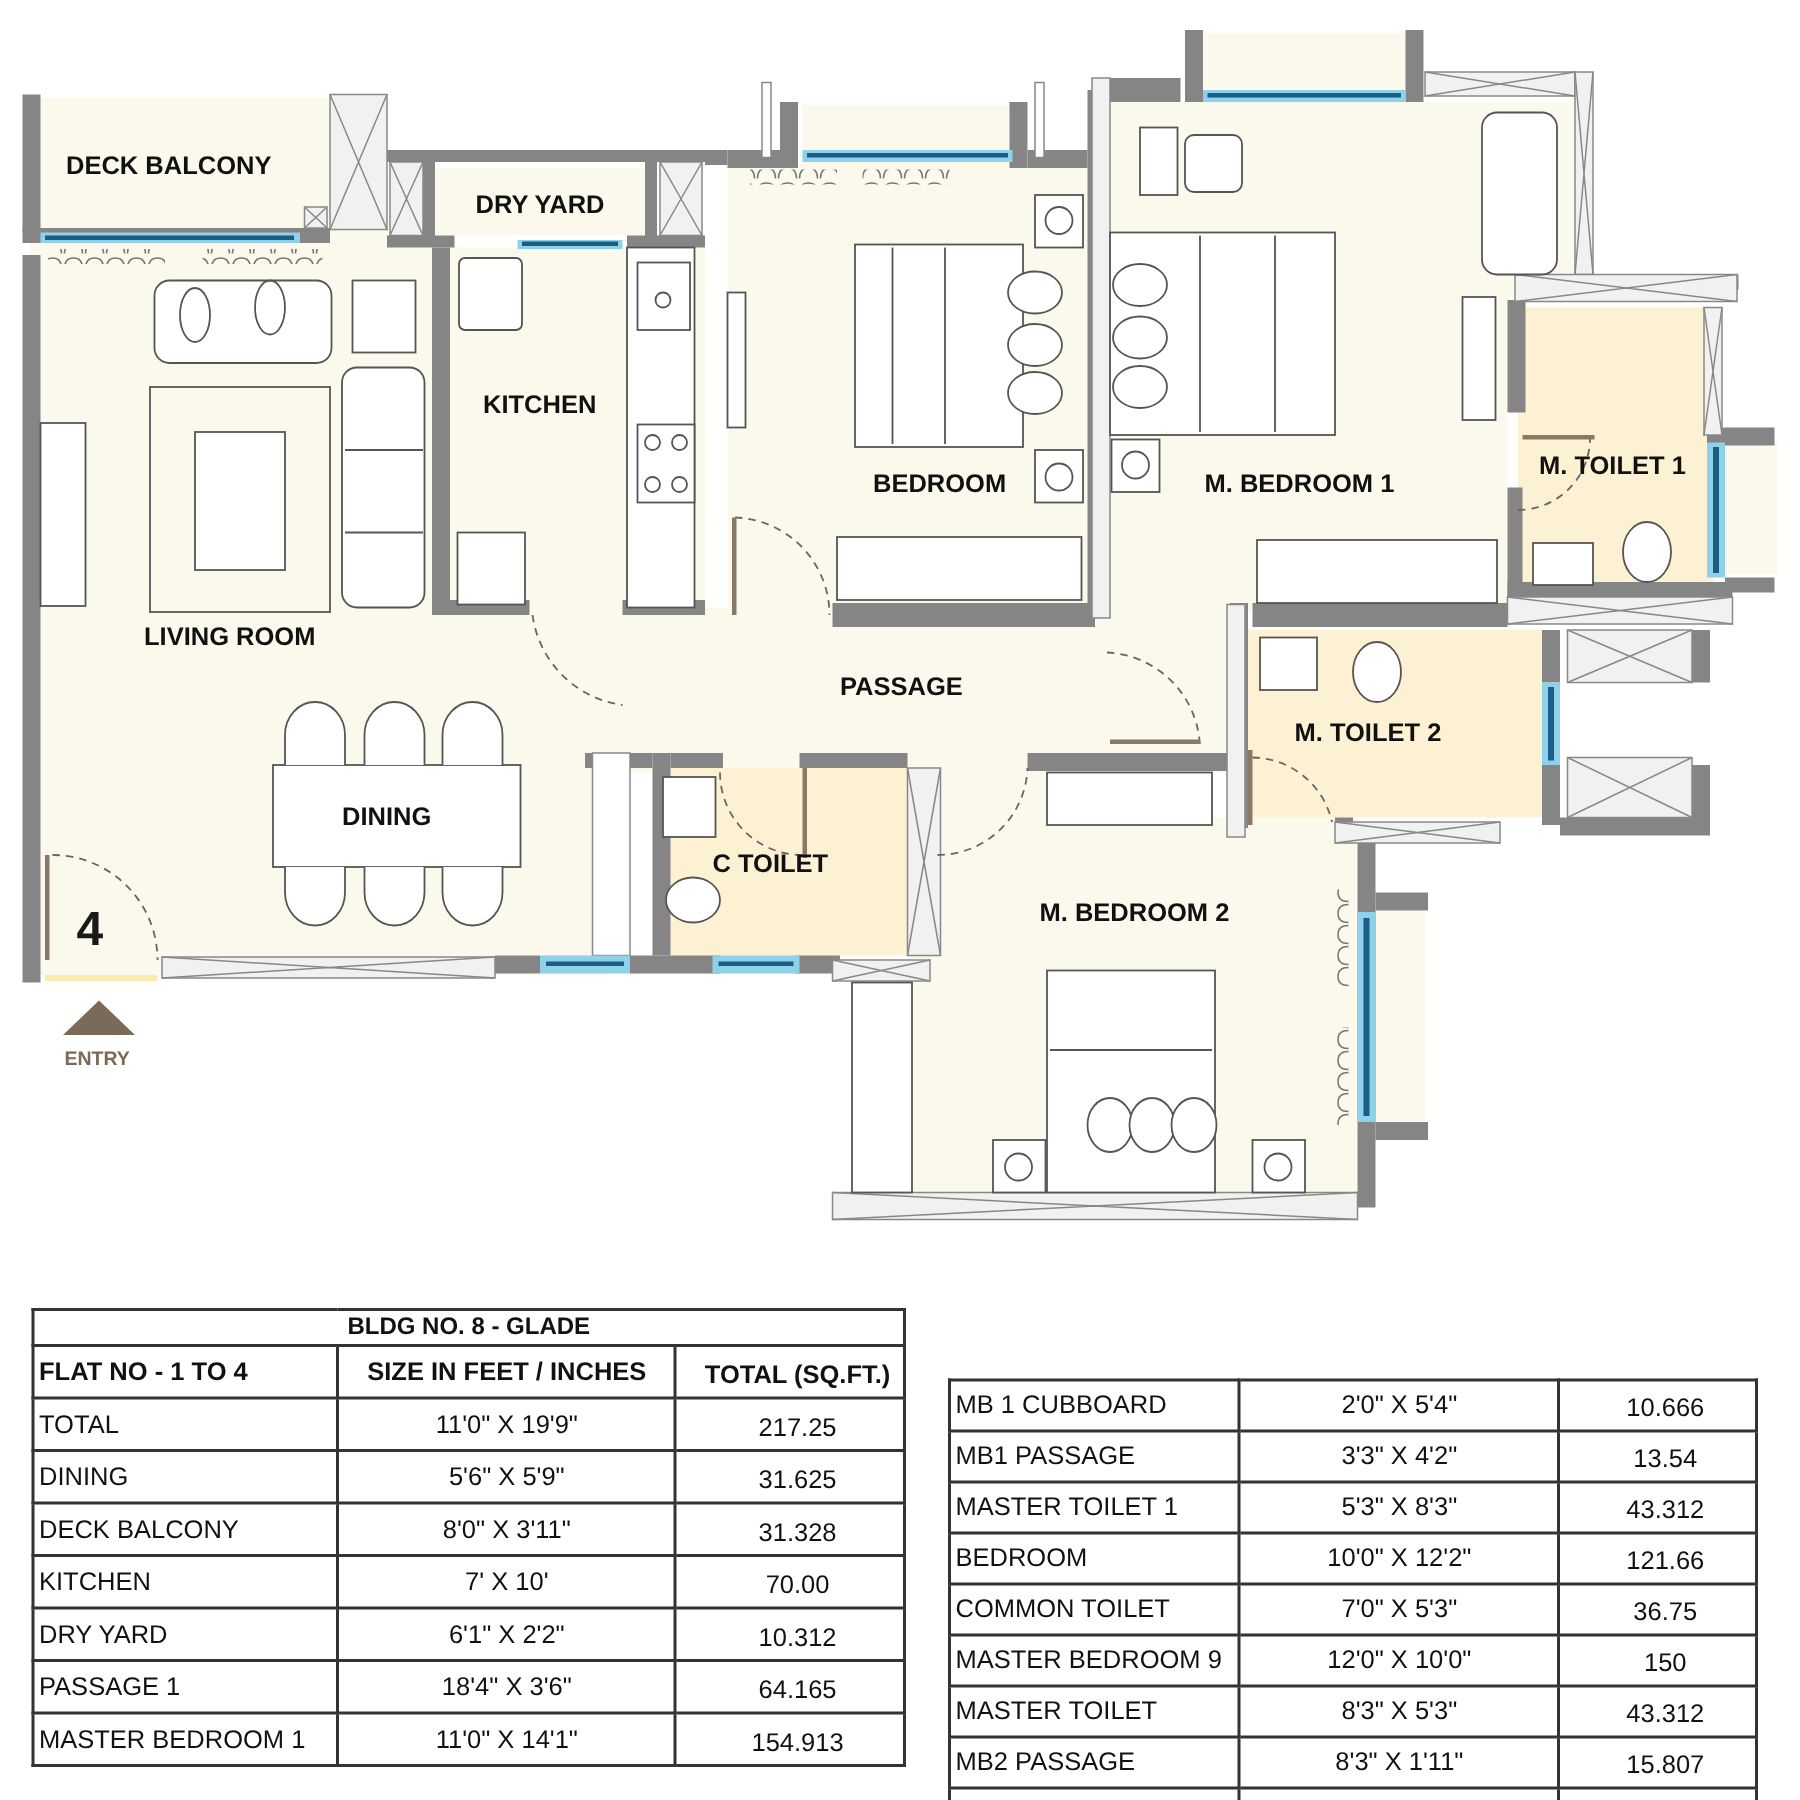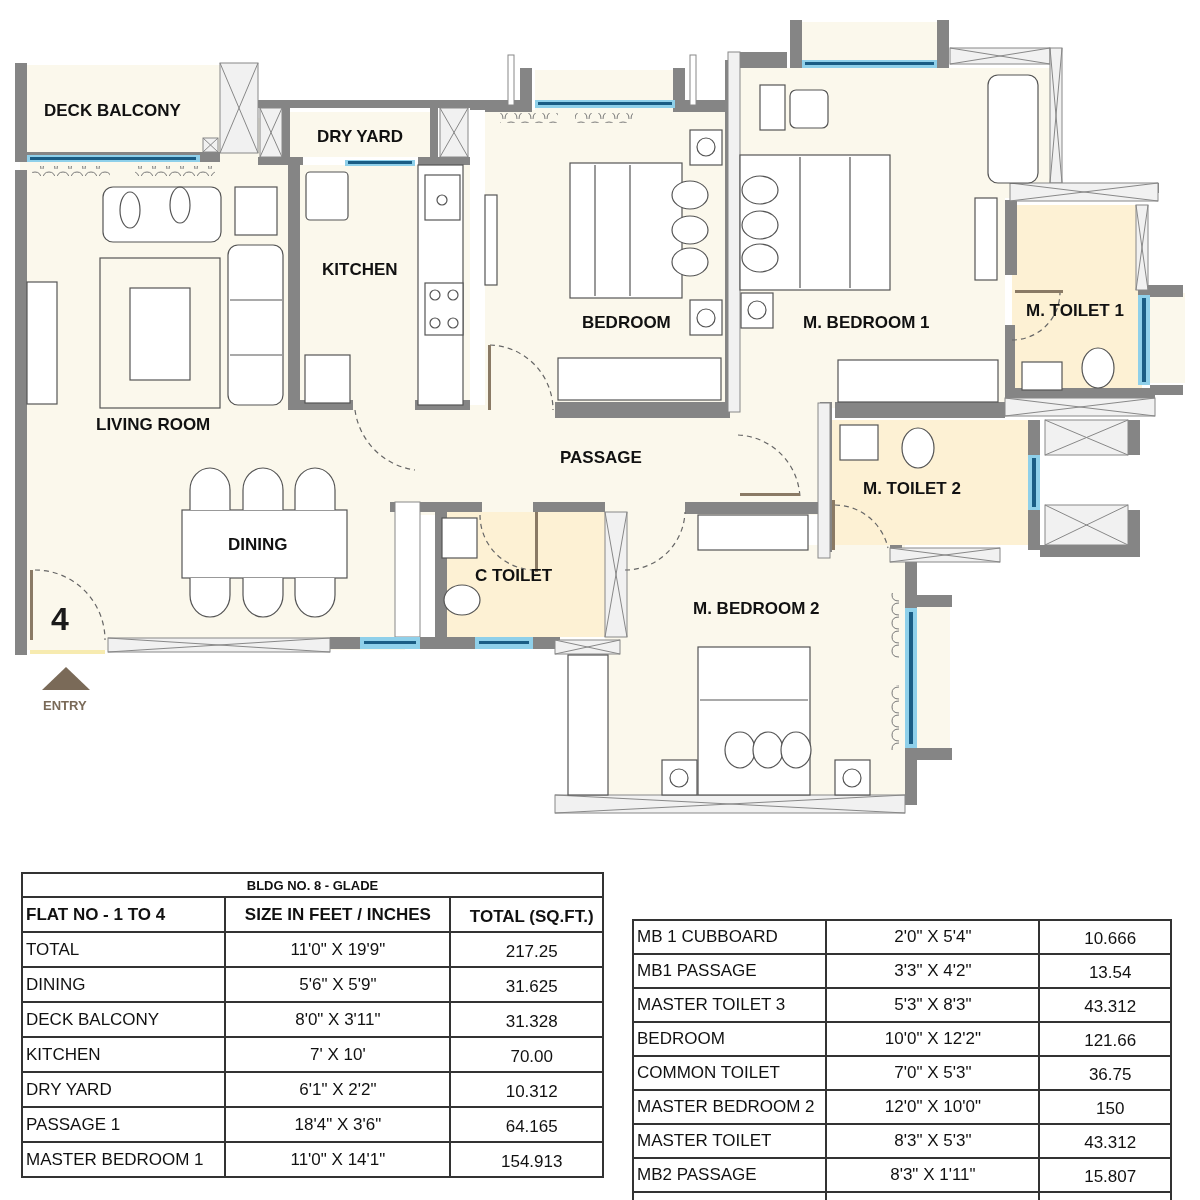--- a/index.html
+++ b/index.html
@@ -6,21 +6,21 @@
   body { width:1200px; height:1200px; position:relative; overflow:hidden; font-family:"Liberation Sans", sans-serif; }
   #plan { position:absolute; left:0; top:0; width:1200px; height:840px; }
   .room-label { font-family:"Liberation Sans", sans-serif; font-weight:700; font-size:17px; fill:#111; }
   .flat-num { font-family:"Liberation Sans", sans-serif; font-weight:700; font-size:32px; fill:#1a1a1a; }
   .entry-label { font-family:"Liberation Sans", sans-serif; font-weight:700; font-size:13px; fill:#7a6a58; }
   .tbl { position:absolute; border-collapse:collapse; font-family:"Liberation Sans", sans-serif; color:#111; }
   .tbl td, .tbl th { border:2px solid #333; padding:0 3px; height:29px; font-size:17px; }
   .tbl .c-name { text-align:left; font-weight:400; }
   .tbl .c-size { text-align:center; }
   .tbl .c-total { text-align:center; padding-top:4px;padding-left:13px; }
-  .tbl .title-row th { font-weight:700; text-align:center; height:22px; font-size:13px; }
+  .tbl .title-row th { font-weight:700; text-align:center; height:22px; font-size:16px; }
   .tbl .head-row th { font-weight:700; height:29px;margin-top:17px; }
   .tbl .head-row th.c-name { text-align:left; }
   #table-left { left:21px; top:872px; width:583px; }
   #table-right { left:632px; top:877px; width:540px;margin-top:42px; }
   #table-left col.n { width:204px; } #table-left col.s { width:226px; } #table-left col.t { width:153px; }
   #table-right col.n { width:194px; } #table-right col.s { width:214px; } #table-right col.t { width:132px; }
   #table-right td { height:28px; }
 </style>
 </head>
 <body>
@@ -362,36 +362,36 @@
         <td class="c-name">MB 1 CUBBOARD</td>
         <td class="c-size">2'0" X 5'4"</td>
         <td class="c-total">10.666</td>
       </tr>
   <tr>
         <td class="c-name">MB1 PASSAGE</td>
         <td class="c-size">3'3" X 4'2"</td>
         <td class="c-total">13.54</td>
       </tr>
   <tr>
-        <td class="c-name">MASTER TOILET 3</td>
+        <td class="c-name">MASTER TOILET 1</td>
         <td class="c-size">5'3" X 8'3"</td>
         <td class="c-total">43.312</td>
       </tr>
   <tr>
         <td class="c-name">BEDROOM</td>
         <td class="c-size">10'0" X 12'2"</td>
         <td class="c-total">121.66</td>
       </tr>
   <tr>
         <td class="c-name">COMMON TOILET</td>
         <td class="c-size">7'0" X 5'3"</td>
         <td class="c-total">36.75</td>
       </tr>
   <tr>
-        <td class="c-name">MASTER BEDROOM 2</td>
+        <td class="c-name">MASTER BEDROOM 9</td>
         <td class="c-size">12'0" X 10'0"</td>
         <td class="c-total">150</td>
       </tr>
   <tr>
         <td class="c-name">MASTER TOILET</td>
         <td class="c-size">8'3" X 5'3"</td>
         <td class="c-total">43.312</td>
       </tr>
   <tr>
         <td class="c-name">MB2 PASSAGE</td>

